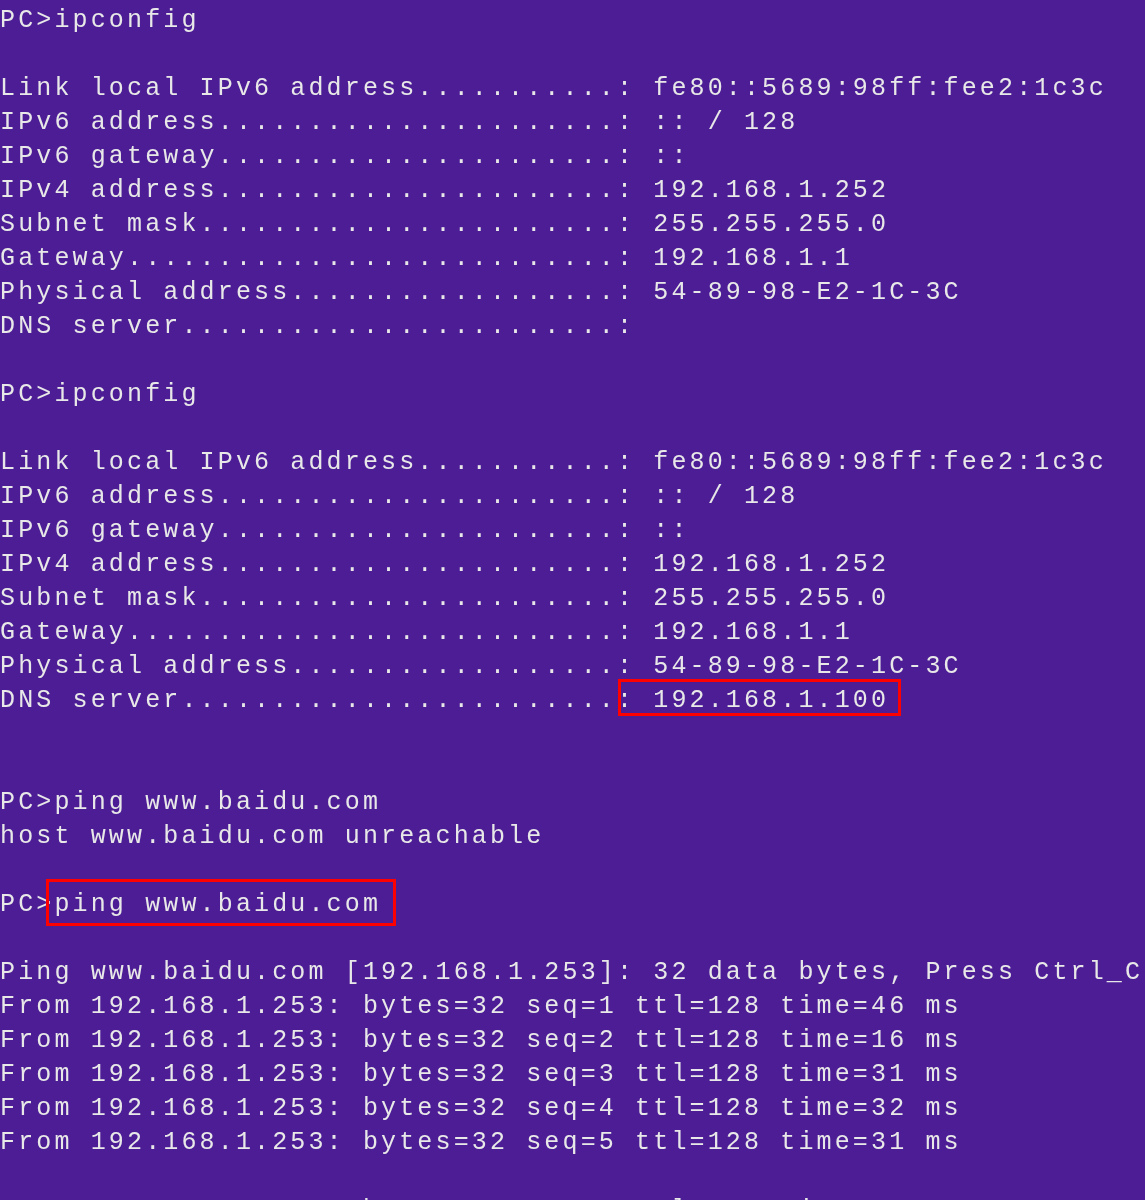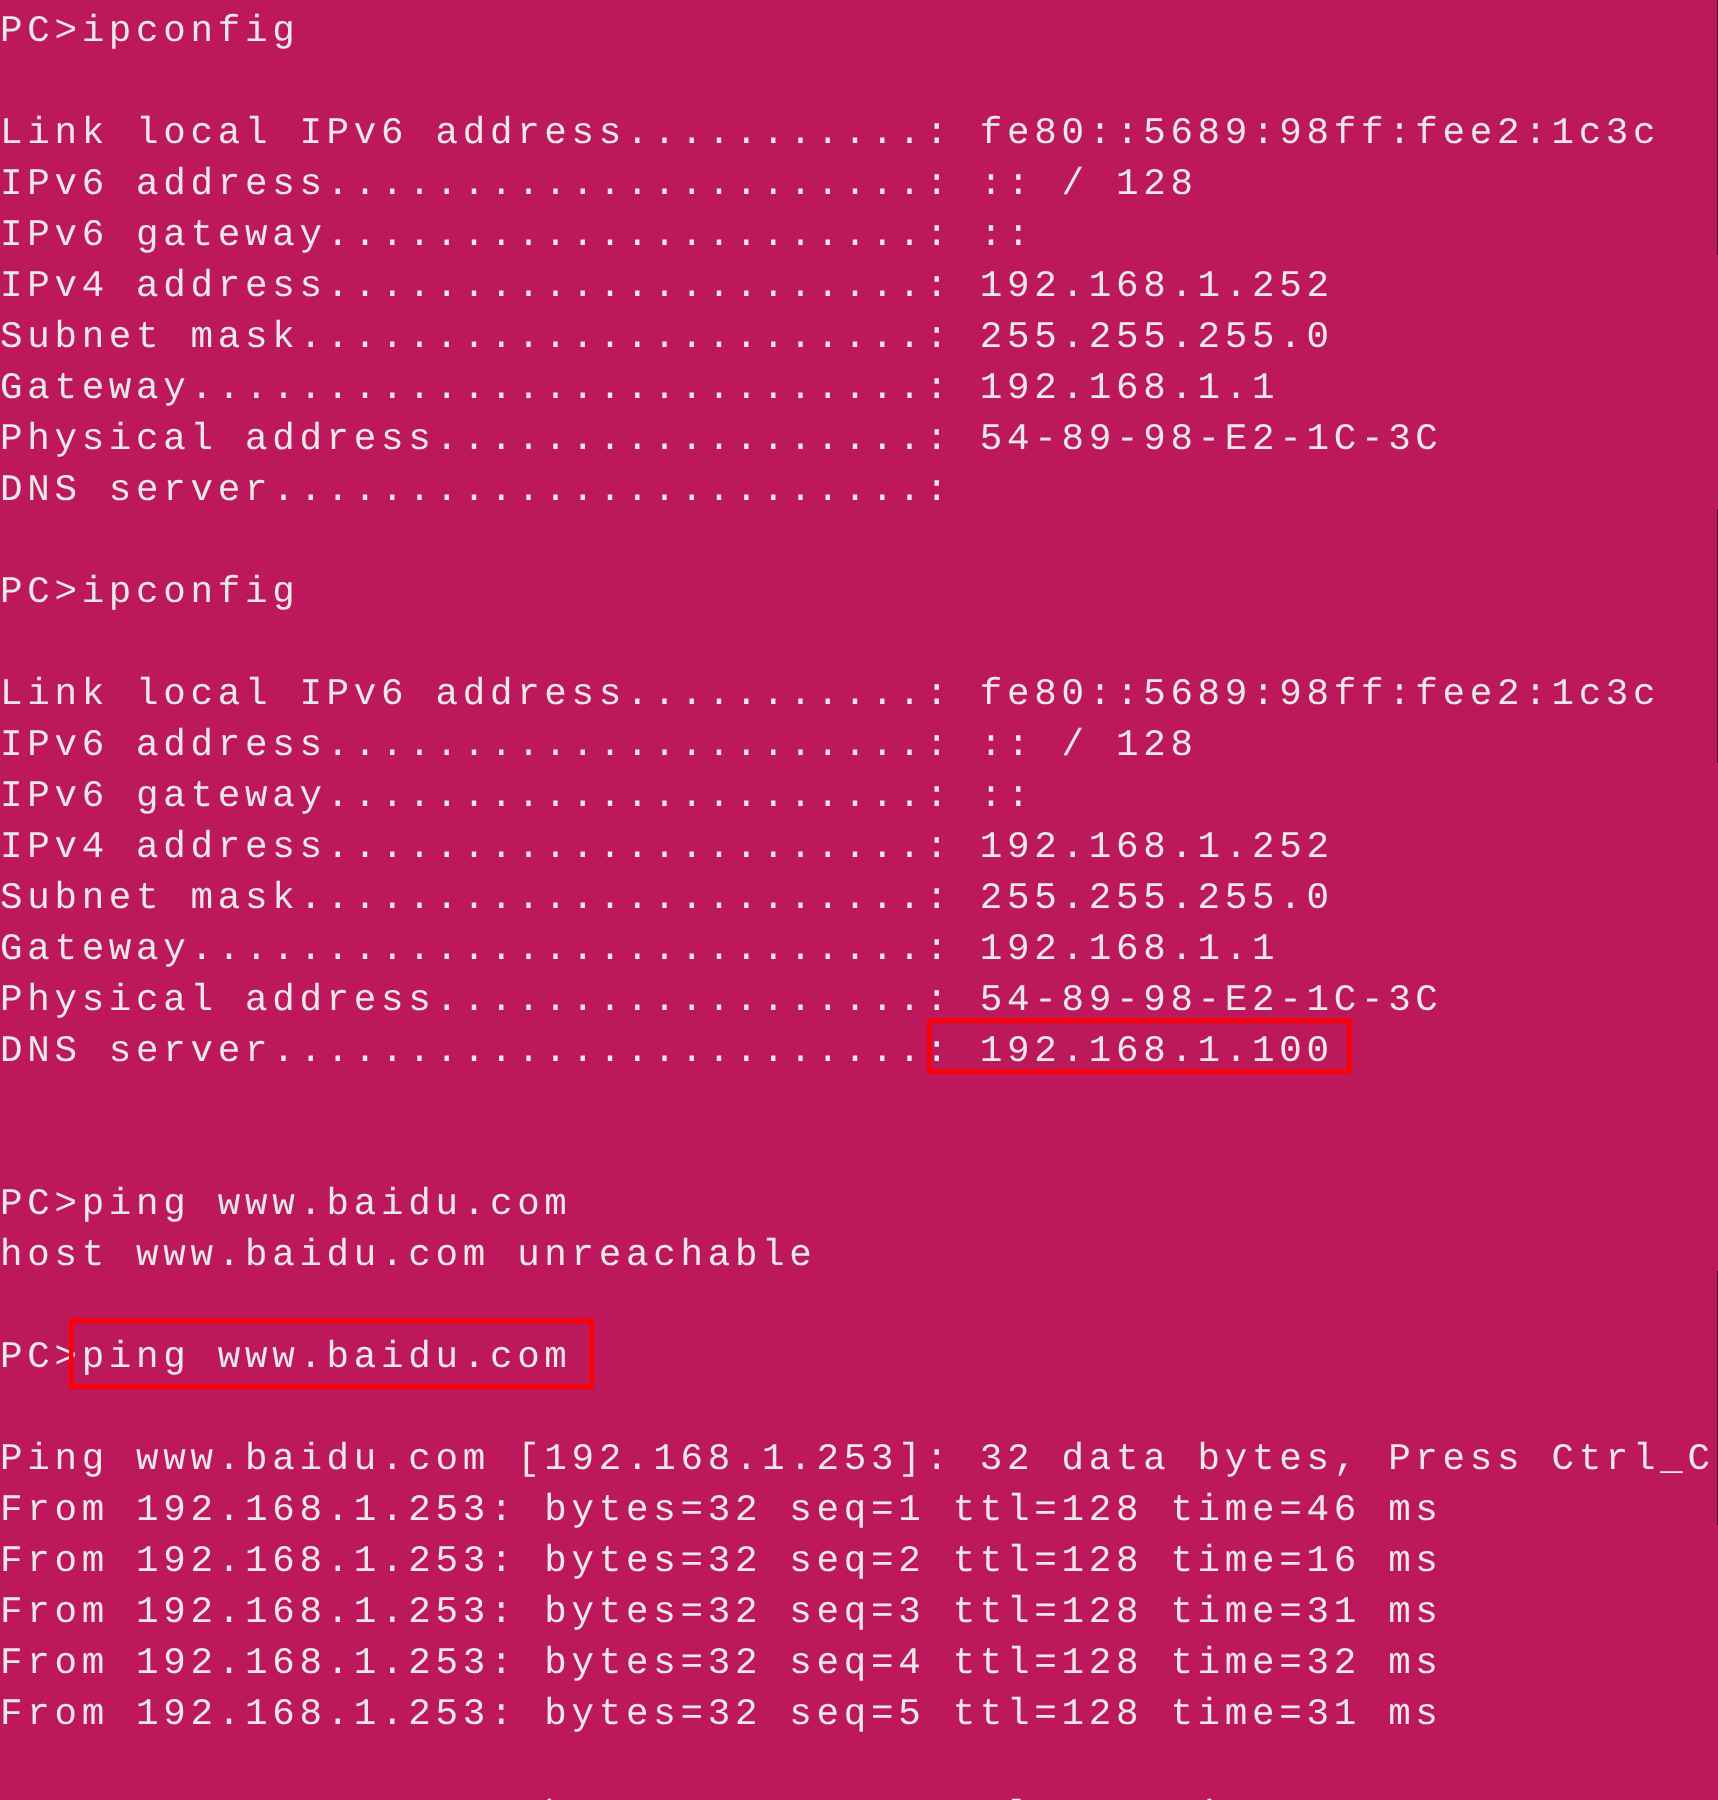--- a/index.html
+++ b/index.html
@@ -44,20 +44,20 @@
     position: absolute;
     border: 3px solid #ff0000;
     box-sizing: border-box;
     pointer-events: none;
     background: transparent;
   }
 </style>
 </head>
 <body>
 
-<div id="terminal" style="background: #be185d; width: 1145px; height: 1200px;">
+<div id="terminal" style="background: #4c1d95; width: 1145px; height: 1200px;">
 
   <pre class="screen" id="screen" style="color: rgb(232, 232, 232); font-size: 25px; line-height: 34px; letter-spacing: 3.143px; top: 4px;"><span class="line">PC&gt;ipconfig</span><span class="line blank">&nbsp;</span><span class="line">Link local IPv6 address...........: fe80::5689:98ff:fee2:1c3c</span><span class="line">IPv6 address......................: :: / 128</span><span class="line">IPv6 gateway......................: ::</span><span class="line">IPv4 address......................: 192.168.1.252</span><span class="line">Subnet mask.......................: 255.255.255.0</span><span class="line">Gateway...........................: 192.168.1.1</span><span class="line">Physical address..................: 54-89-98-E2-1C-3C</span><span class="line">DNS server........................:</span><span class="line blank">&nbsp;</span><span class="line">PC&gt;ipconfig</span><span class="line blank">&nbsp;</span><span class="line">Link local IPv6 address...........: fe80::5689:98ff:fee2:1c3c</span><span class="line">IPv6 address......................: :: / 128</span><span class="line">IPv6 gateway......................: ::</span><span class="line">IPv4 address......................: 192.168.1.252</span><span class="line">Subnet mask.......................: 255.255.255.0</span><span class="line">Gateway...........................: 192.168.1.1</span><span class="line">Physical address..................: 54-89-98-E2-1C-3C</span><span class="line">DNS server........................: 192.168.1.100</span><span class="line blank">&nbsp;</span><span class="line blank">&nbsp;</span><span class="line">PC&gt;ping www.baidu.com</span><span class="line">host www.baidu.com unreachable</span><span class="line blank">&nbsp;</span><span class="line">PC&gt;ping www.baidu.com</span><span class="line blank">&nbsp;</span><span class="line">Ping www.baidu.com [192.168.1.253]: 32 data bytes, Press Ctrl_C</span><span class="line">From 192.168.1.253: bytes=32 seq=1 ttl=128 time=46 ms</span><span class="line">From 192.168.1.253: bytes=32 seq=2 ttl=128 time=16 ms</span><span class="line">From 192.168.1.253: bytes=32 seq=3 ttl=128 time=31 ms</span><span class="line">From 192.168.1.253: bytes=32 seq=4 ttl=128 time=32 ms</span><span class="line">From 192.168.1.253: bytes=32 seq=5 ttl=128 time=31 ms</span><span class="line blank">&nbsp;</span><span class="line">From 192.168.1.253: bytes=32 seq=6 ttl=128 time=31 ms</span></pre>
 
   <div class="highlight-box" id="hl-0" title=": 192.168.1.100" style="left: 618px; top: 679px; width: 283px; height: 37px; border-color: rgb(255, 0, 0);"></div>
   <div class="highlight-box" id="hl-1" title="ping www.baidu.com" style="left: 46px; top: 879px; width: 350px; height: 47px; border-color: rgb(255, 0, 0);"></div>
 
 </div>
 
 </body></html>

